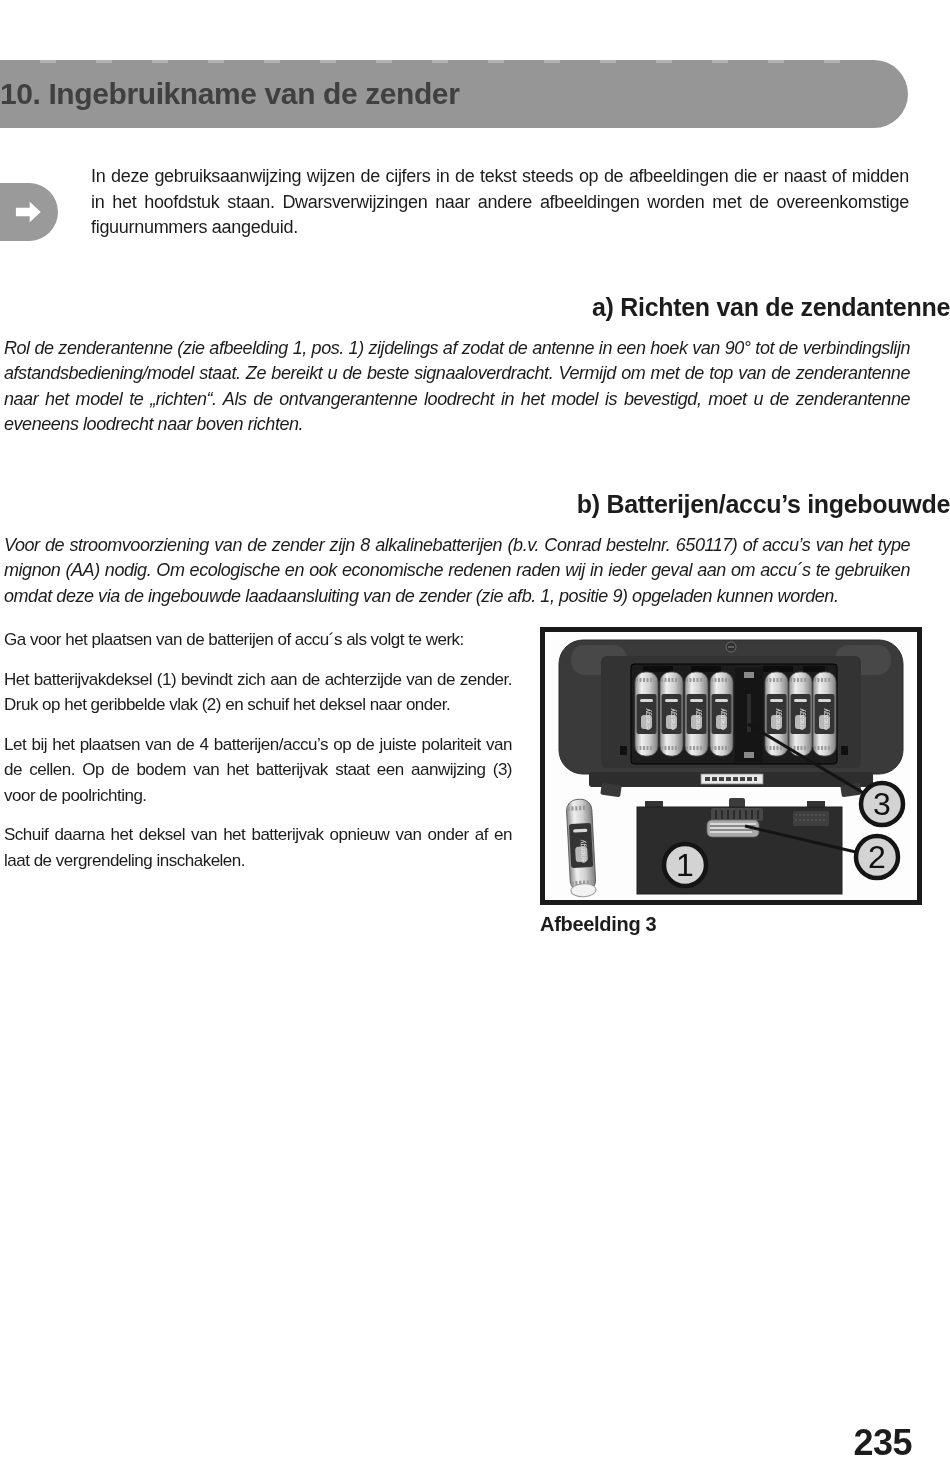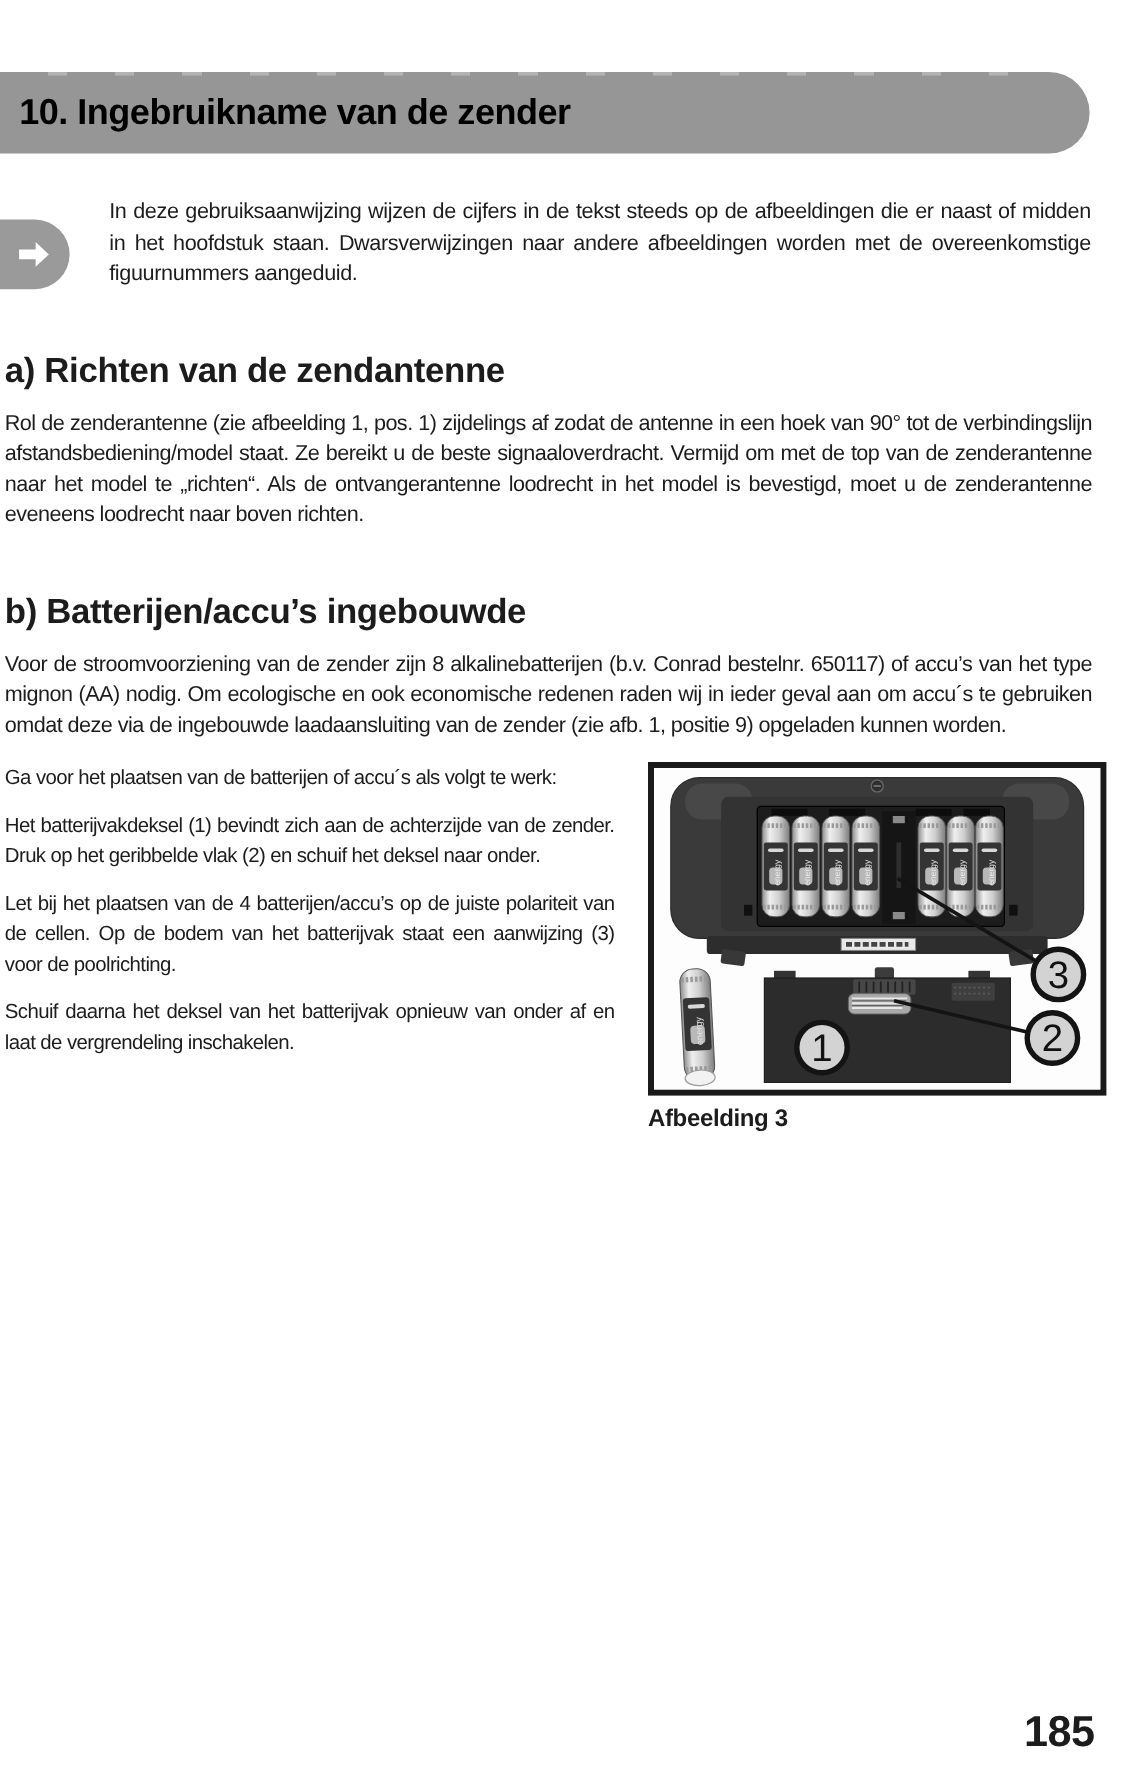--- a/index.html
+++ b/index.html
@@ -21,24 +21,23 @@
   }
   .chapter-bar::before{ 
     content:"";
     position:absolute;top:-3px;left:40px;right:60px;height:6px;
     background:repeating-linear-gradient(90deg, rgba(255,255,255,.55) 0 16px, rgba(255,255,255,0) 16px 56px);
     opacity:.5;
   }
   .chapter-title{
     margin:0;
     line-height:68px;
-    padding-left:16px;
     font-size:30px;
     font-weight:bold;
-    color:#000000;
+    color:#404040;
     letter-spacing:-0.4px;
   }
   
   .intro{
     display:flex;
     margin-top:36px;
     align-items:flex-end;
   }
   .arrow-badge{
     flex:0 0 auto;
@@ -51,31 +50,33 @@
   .intro-text{
     margin:0 0 0 33px;
     width:818px;
     font-size:18px;
     line-height:1.42;
     letter-spacing:-0.3px;
     text-align:justify;
   }
   .section-heading{
     margin:52px 0 0 4px;
-    font-size:29px;
+    font-size:25px;
     font-weight:bold;
     letter-spacing:-0.3px;
+    text-align:right;
   }
   .section-body{
     margin:14px 0 0 4px;
     width:906px;
     font-size:18px;
     line-height:1.42;
     letter-spacing:-0.45px;
     text-align:justify;
+    font-style:italic;
   }
   
   .columns{
     display:flex;
     margin:18px 0 0 4px;
     gap:28px;
   }
   .steps{width:508px;}
   .steps p{
     margin:0 0 14px 0;
@@ -233,14 +234,14 @@
           <g>
             <circle cx="337" cy="172" r="21" fill="#d3d3d3" stroke="#141414" stroke-width="4.5"></circle>
             <text x="337" y="183" font-size="32" text-anchor="middle" fill="#111">3</text>
           </g>
         </svg>
       </div>
       <div class="figure-caption">Afbeelding 3</div>
     </div>
   </div>
 
-  <div class="page-number">185</div>
+  <div class="page-number">235</div>
 </div>
 
 </body></html>

